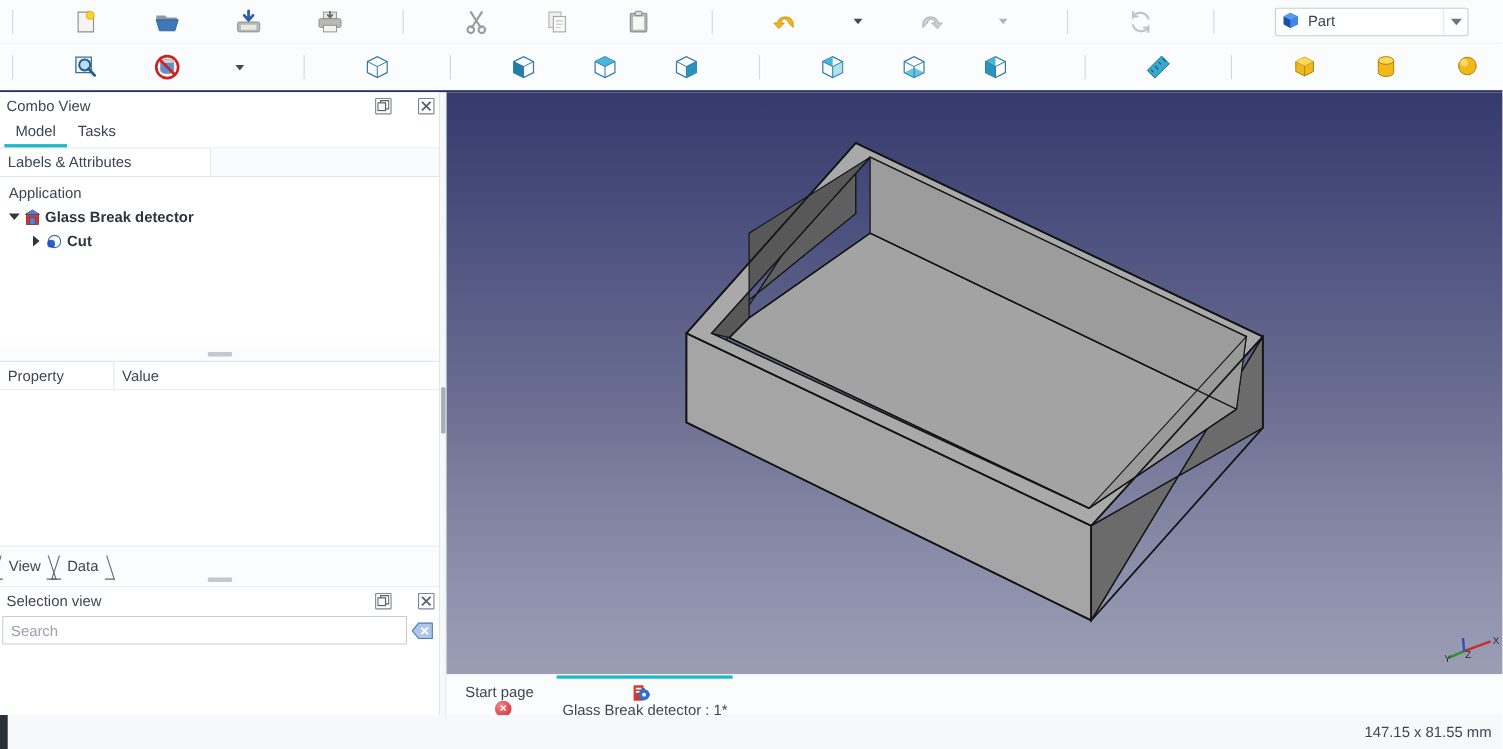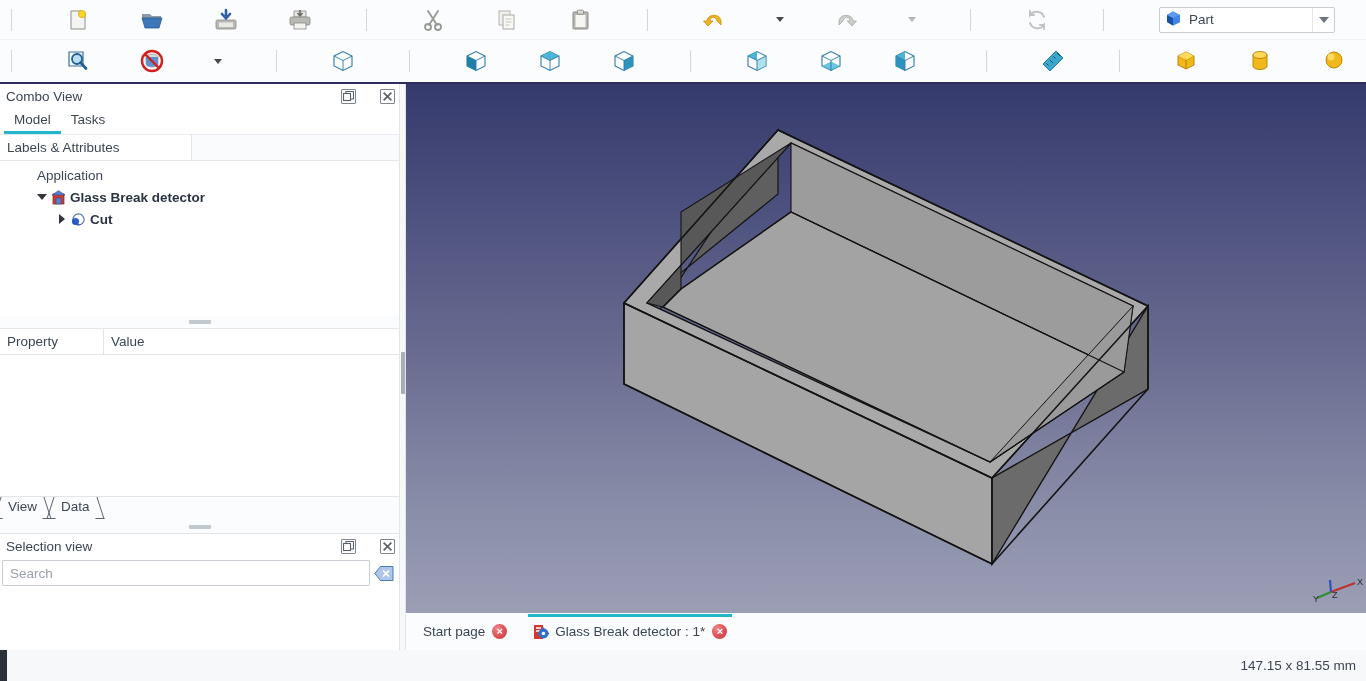--- a/index.html
+++ b/index.html
@@ -99,21 +99,21 @@
     border-bottom: 1px solid #e2e6ea; background: #ffffff;
   }
   #tree-header .th-cell {
     display: flex; align-items: center; padding-left: 7px;
     font-size: 13.5px; color: #3c4652;
   }
   #tree-header .th-cell:first-child { width: 192px; border-right: 1px solid #e2e6ea; }
   #tree-header .th-cell:last-child { flex: 1; background: #fafbfc; }
 
   
-  #tree-body { height: 155px; padding-top: 3px; background: #ffffff; margin-left: 29px; }
+  #tree-body { height: 155px; padding-top: 3px; background: #ffffff; }
   .tree-row { display: flex; align-items: center; height: 22px; padding-left: 6px; cursor: pointer; }
   .tree-row .twisty {
     width: 14px; height: 14px; flex:none;
     display:flex; align-items:center; justify-content:center; cursor: pointer;
   }
   .tw-down::after { content:""; border-left:5px solid transparent; border-right:5px solid transparent; border-top:6px solid #32363c; }
   .tw-right::after { content:""; border-top:5px solid transparent; border-bottom:5px solid transparent; border-left:6px solid #32363c; }
   .tree-row .ticon { width: 18px; height:16px; flex:none; margin-right:3px; display:flex; align-items:center; justify-content:center; }
   .tree-label { font-size: 13.5px; }
   .tree-label.bold { font-weight: bold; color: #2b3440; }
@@ -130,21 +130,21 @@
   #prop-header { display:flex; height: 26px; border-bottom: 1px solid #e2e6ea; }
   #prop-header .ph-cell { display:flex; align-items:center; padding-left:7px; font-size:13.5px; }
   #prop-header .ph-cell.p1 { width: 104px; border-right: 1px solid #e2e6ea; }
   #prop-header .ph-cell.p2 { flex: 1; }
   #prop-body { height: 142px; background:#ffffff; border-bottom:1px solid #e2e6ea; }
 
   
   #vd-tabs { height: 24px; display:flex; align-items:flex-start; padding-left: 2px; background:#fbfcfd; position: relative; }
   .vd-tab {
     position: relative; height: 22px; line-height: 20px;
-    padding: 0 6px; font-size: 13.5px; color:#3c4652; cursor:pointer;
+    padding: 0 6px; font-size: 13.5px; color:#3c4652; cursor:pointer;margin-top:8px;
   }
   .vd-tab .vd-l, .vd-tab .vd-r {
     position:absolute; top:0; width: 9px; height: 22px;
     border-bottom: 1px solid #5a6370;
   }
   .vd-tab .vd-l { left:-5px; border-left: 1px solid #5a6370; transform: skewX(-18deg); }
   .vd-tab .vd-r { right:-5px; border-right: 1px solid #5a6370; transform: skewX(18deg); }
 
   
   #selection-view { border-top: 1px solid #e2e6ea; }
@@ -175,21 +175,21 @@
   #view3d svg { display:block; }
   #axis-cross { position:absolute; right: 2px; bottom: 3px; }
 
   
   #doc-tabbar {
     position:absolute; left: 406px; top: 613px; width: 960px; height: 37px;
     background: #fbfcfd; display:flex; align-items:center; padding-left: 8px;
   }
   .doc-tab {
     display:flex; align-items:center; height: 35px; padding: 8px 9px;
-    font-size: 13.5px; color:#3c4652; cursor:pointer; position:relative;
+    font-size: 13.5px; color:#3c4652; cursor:pointer; position:relative;flex-direction:column;
   }
   .doc-tab.active::before {
     content:""; position:absolute; left:4px; right:4px; top:0; height:3px; background:#22b6c9;
   }
   .doc-tab .dt-icon { width:16px; height:16px; margin-right:6px; flex:none; }
   .close-dot {
     width: 15px; height: 15px; margin-left: 7px; flex:none;
     border-radius: 50%; background: radial-gradient(circle at 35% 32%, #f08b8f 0%, #e05358 48%, #c23c41 100%);
     display:flex; align-items:center; justify-content:center; cursor:pointer;
   }

